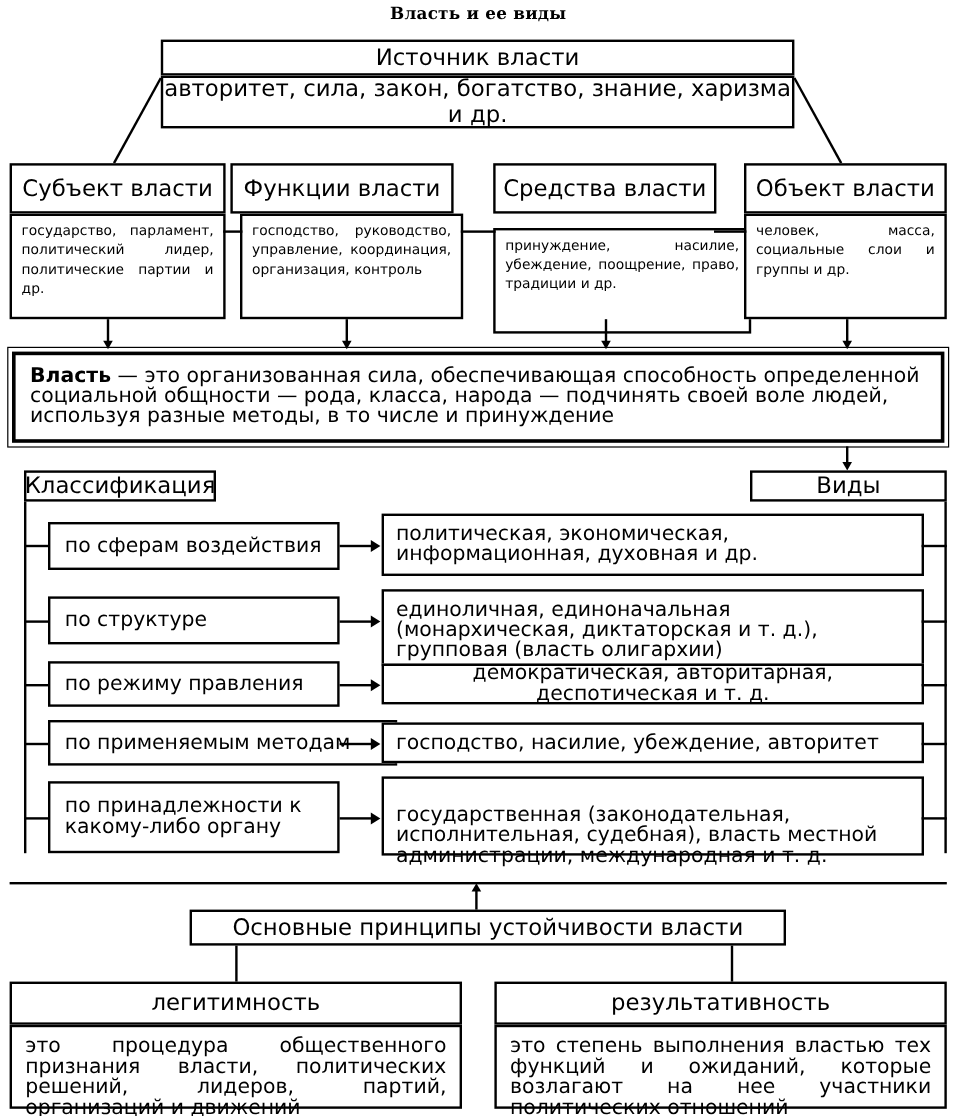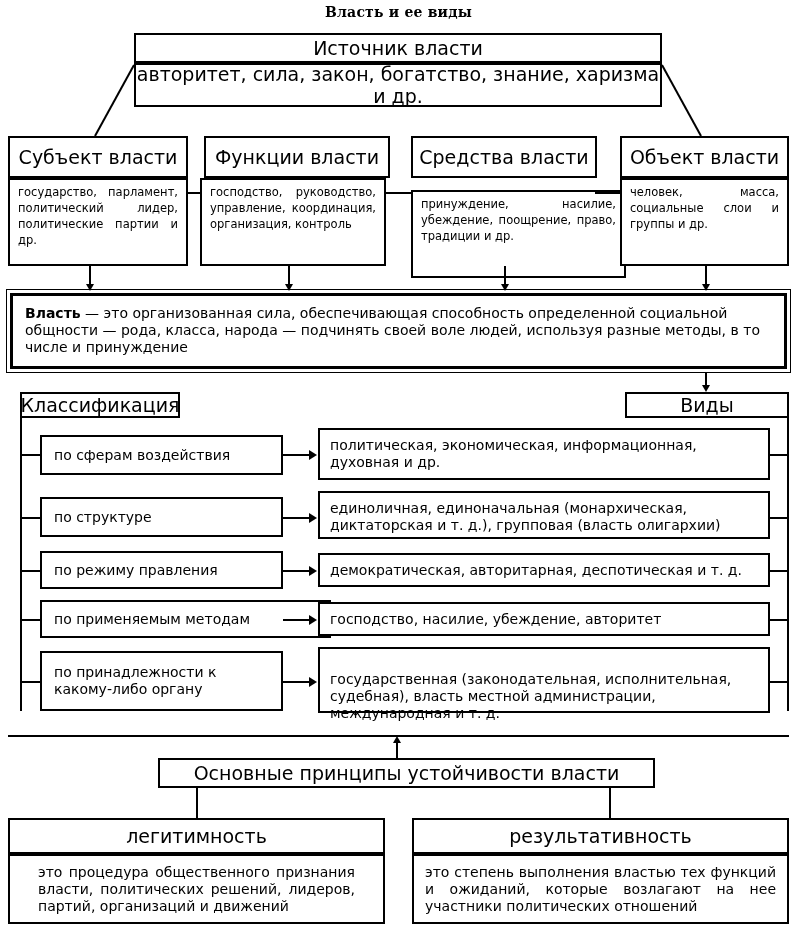--- a/index.html
+++ b/index.html
@@ -23,21 +23,21 @@
   .bold{font-weight:bold;}
   .line{position:absolute;background:#000;}
   .hline{height:2px;}
   .vline{width:2px;}
   
   .arr-d{position:absolute;width:0;height:0;border-left:4px solid transparent;border-right:4px solid transparent;border-top:7px solid #000;}
   .arr-u{position:absolute;width:0;height:0;border-left:4px solid transparent;border-right:4px solid transparent;border-bottom:7px solid #000;}
   .arr-r{position:absolute;width:0;height:0;border-top:5px solid transparent;border-bottom:5px solid transparent;border-left:8px solid #000;}
   .pad{padding:4px 8px;}
   .t11{font-size:11.5px;line-height:16px;}
-  .t12{font-size:14px;line-height:17px;}
+  .t12{font-size:17px;line-height:17px;}
   .t13{font-size:19px;}
   .defbox{border:3px solid #000;outline:1px solid #000;outline-offset:3px;}
 </style>
 </head>
 <body>
 
 <div class="ttl" style="top:4px;left:0;">Власть и ее виды</div>
 
 <div class="bx ctr t13" style="left:134px;top:33px;width:528px;height:30px;">
   <span>Источник власти</span>
@@ -51,21 +51,21 @@
   <line x1="662" y1="5" x2="701" y2="76" stroke="#000" stroke-width="2"></line>
 </svg>
 
 <div class="bx ctr t13" style="left:8px;top:136px;width:180px;height:42px;">
   <span>Субъект власти</span>
 </div>
 <div class="bx pad just t11" style="left:8px;top:178px;width:180px;height:88px;">
   <span>государство, парламент, политический лидер, политические партии и др.</span>
 </div>
 
-<div class="bx ctr t13" style="left:204px;top:136px;width:186px;height:42px;">
+<div class="bx ctr t13" style="left:192px;top:136px;width:186px;height:42px;">
   <span>Функции власти</span>
 </div>
 <div class="bx pad just t11" style="left:200px;top:178px;width:186px;height:88px;">
   <span>господство, руководство, управление, координация, организация, контроль</span>
 </div>
 
 <div class="bx ctr t13" style="left:411px;top:136px;width:186px;height:42px;">
   <span>Средства власти</span>
 </div>
 <div class="bx pad just t11" style="left:411px;top:178px;width:215px;height:88px;margin-top:12px;">
@@ -119,21 +119,21 @@
   <span>политическая, экономическая, информационная, духовная и др.</span>
 </div>
 <div class="line hline" style="left:768px;top:454px;width:21px;"></div>
 
 <div class="line hline" style="left:20px;top:517px;width:22px;"></div>
 <div class="bx lft t12" style="left:40px;top:497px;width:243px;height:40px;padding:0 12px;">
   <span>по структуре</span>
 </div>
 <div class="line hline" style="left:283px;top:517px;width:28px;"></div>
 <div class="arr-r" style="left:309px;top:513px;"></div>
-<div class="bx pad ital t12" style="left:318px;top:491px;width:452px;height:48px;padding:7px 10px;">
+<div class="bx pad ital t12" style="left:318px;top:491px;width:452px;height:64px;padding:7px 10px;">
   <span>единоличная, единоначальная (монархическая, диктаторская и т. д.), групповая (власть олигархии)</span>
 </div>
 <div class="line hline" style="left:768px;top:517px;width:21px;"></div>
 
 <div class="line hline" style="left:20px;top:570px;width:22px;"></div>
 <div class="bx lft t12" style="left:40px;top:551px;width:243px;height:38px;padding:0 12px;">
   <span>по режиму правления</span>
 </div>
 <div class="line hline" style="left:283px;top:570px;width:28px;"></div>
 <div class="arr-r" style="left:309px;top:566px;"></div>
@@ -172,21 +172,21 @@
 <div class="bx ctr t13" style="left:158px;top:758px;width:497px;height:30px;">
   <span>Основные принципы устойчивости власти</span>
 </div>
 
 <div class="line vline" style="left:196px;top:788px;height:32px;"></div>
 <div class="line vline" style="left:609px;top:788px;height:32px;"></div>
 
 <div class="bx ctr ital t13" style="left:8px;top:818px;width:377px;height:36px;">
   <span>легитимность</span>
 </div>
-<div class="bx pad just t12" style="left:8px;top:854px;width:377px;height:70px;padding:8px 28px;">
+<div class="bx pad just t12" style="left:8px;top:854px;width:377px;height:70px;padding:8px 11px;">
   <span>это процедура общественного признания власти, политических решений, лидеров, партий, организаций и движений</span>
 </div>
 
 <div class="bx ctr ital t13" style="left:412px;top:818px;width:377px;height:36px;">
   <span>результативность</span>
 </div>
 <div class="bx pad just t12" style="left:412px;top:854px;width:377px;height:70px;padding:8px 11px;">
   <span>это степень выполнения властью тех функций и ожиданий, которые возлагают на нее участники политических отношений</span>
 </div>
 

